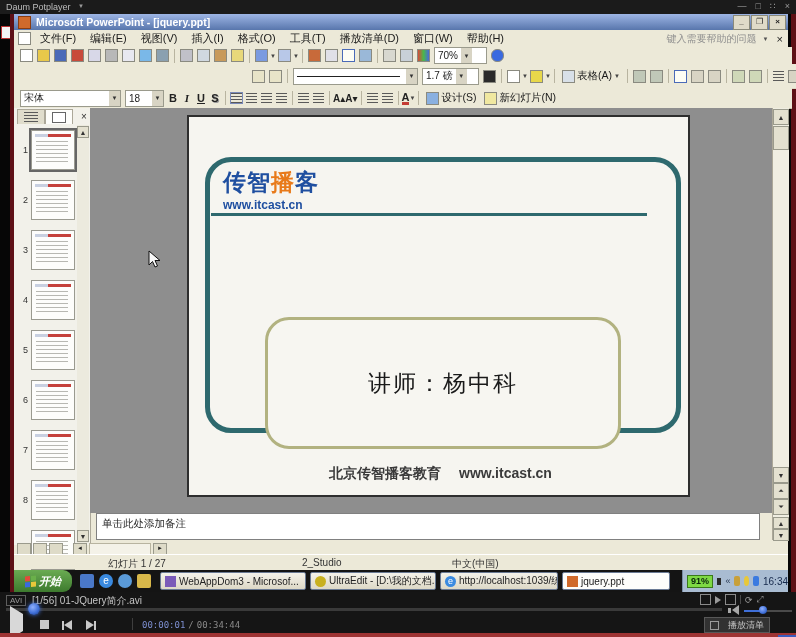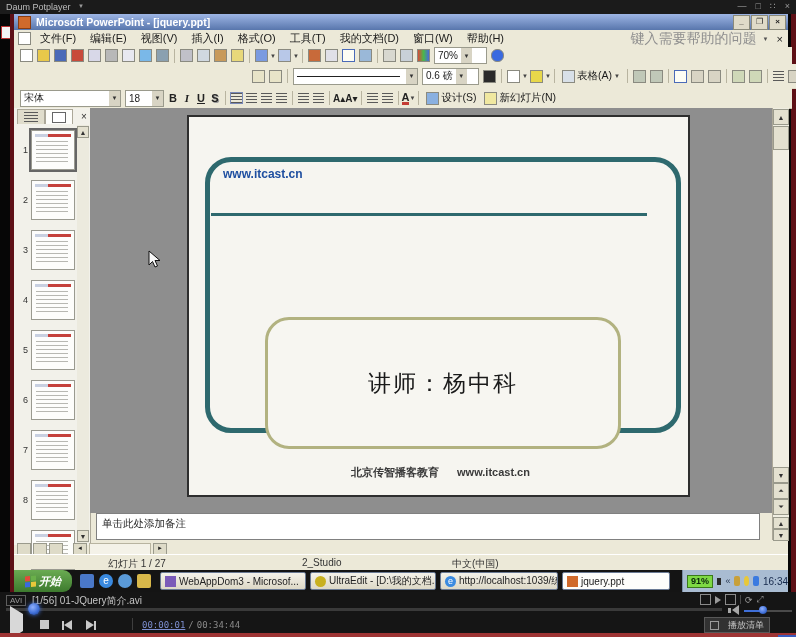--- a/index.html
+++ b/index.html
@@ -17,21 +17,21 @@
   .pot-file{left:32px;top:594px;color:#c4c4c4;font-size:10px;}
   .seek-track{left:6px;top:608px;width:716px;height:3px;background:#3a3a3a;}
   .seek-knob{left:28px;top:603px;width:12px;height:12px;border-radius:50%;background:radial-gradient(circle at 40% 35%,#8fb0ff,#3f6fd8 55%,#16326e);box-shadow:0 0 4px #3f6fd8;}
   .tri-r{width:0;height:0;border-left:13px solid #d8d8d8;border-top:8px solid transparent;border-bottom:8px solid transparent;}
   .sq-stop{width:9px;height:9px;background:#c8c8c8;}
   .bar-v{width:2px;height:9px;background:#c8c8c8;}
   .tri-l-s{width:0;height:0;border-right:8px solid #c8c8c8;border-top:5px solid transparent;border-bottom:5px solid transparent;}
   .tri-r-s{width:0;height:0;border-left:8px solid #c8c8c8;border-top:5px solid transparent;border-bottom:5px solid transparent;}
   .tri-u-s{width:0;height:0;border-bottom:7px solid #c8c8c8;border-left:6px solid transparent;border-right:6px solid transparent;}
   .bar-h{width:12px;height:2px;background:#c8c8c8;margin-top:2px;}
-  .time-cur{color:#7d8fd0;font-family:"DejaVu Sans Mono",monospace;font-size:9px;text-decoration:underline;}
+  .time-cur{color:#7d8fd0;font-family:"DejaVu Sans Mono",monospace;font-size:9px;}
   .time-tot{color:#8a8a8a;font-family:"DejaVu Sans Mono",monospace;font-size:9px;}
   .pl-btn{left:704px;top:617px;width:64px;height:14px;background:#323232;border:1px solid #585858;color:#c2c2c2;font-size:9px;display:flex;align-items:center;justify-content:center;gap:9px;}
   .mini-ic{width:9px;height:9px;border:1px solid #8a8a8a;display:inline-block;}
   .vol-track{left:744px;top:610px;width:48px;height:2px;background:#4a4a4a;}
   .vol-fill{left:744px;top:610px;width:18px;height:2px;background:#3f6fd8;}
   .vol-knob{left:759px;top:606px;width:8px;height:8px;border-radius:50%;background:radial-gradient(circle at 40% 35%,#8fb0ff,#3f6fd8 60%,#16326e);}
   .spk{width:0;height:0;border-right:7px solid #a8a8a8;border-top:5px solid transparent;border-bottom:5px solid transparent;}
   .spk-bar{width:3px;height:5px;background:#a8a8a8;}
 
   
@@ -43,21 +43,21 @@
   .blue-b{left:778px;top:635px;width:18px;height:2px;background:#3a5cc0;}
   .desk-ic{left:1px;top:26px;width:8px;height:11px;background:#f2f2f2;border:1px solid #b83030;}
 
   
   .ppt{left:14px;top:14px;width:774px;height:556px;background:#ece9d8;font-size:11px;color:#222;}
   .ppt-title{left:0;top:0;width:774px;height:16px;background:linear-gradient(#9db5e4,#5876ac);color:#fff;font-weight:bold;font-size:10.5px;display:flex;align-items:center;}
   .ppt-appic{width:11px;height:11px;background:#d06a2c;border:1px solid #8a3c10;margin:0 5px 0 4px;}
   .tb-btn{width:15px;height:13px;background:#dfdbc8;border:1px solid #8a8a7a;font-size:8px;line-height:11px;text-align:center;color:#222;margin-left:1px;}
   .menubar{left:0;top:16px;width:774px;height:17px;background:#ece9d8;display:flex;align-items:center;border-bottom:1px solid #e0dcc8;}
   .menu-item{padding:1px 7px;font-size:11px;color:#1a1a1a;}
-  .help-box{color:#8f8f8f;font-size:14px;}
+  .help-box{color:#8f8f8f;font-size:10px;}
   .toolbar{background:#ece9d8;display:flex;align-items:center;}
   .tb1{left:0;top:33px;width:774px;height:17px;border-bottom:1px solid #ddd8c4;padding-left:4px;}
   .tb2{left:0;top:50px;width:774px;height:24px;padding-left:236px;border-bottom:1px solid #ddd8c4;}
   .tb3{left:0;top:74px;width:774px;height:20px;padding-left:4px;border-bottom:1px solid #c8c4b0;}
   .tb{display:inline-block;width:11px;height:11px;border:1px solid #8a8a80;margin:0 2px;background:#d8d5c6;}
   .sep{display:inline-block;width:1px;height:14px;background:#b8b4a0;margin:0 3px;}
   .dd{background:#fff;border:1px solid #9a9a8c;height:15px;display:inline-flex;align-items:center;font-size:10px;padding-left:3px;margin:0 2px;}
   .da{width:11px;height:100%;background:#d8d4c4;display:flex;align-items:center;justify-content:center;font-size:6px;color:#333;margin-left:3px;}
   .fmt-letter{font-weight:bold;font-size:11px;width:14px;text-align:center;display:inline-block;}
   .lines-ic{display:inline-block;width:11px;height:10px;margin:0 2px;background:repeating-linear-gradient(#5a5a5a 0 1px,transparent 1px 3px);}
@@ -83,21 +83,21 @@
   
   .slide{left:173px;top:101px;width:503px;height:382px;background:#f6f5f0;border:2px solid #2e2e2e;box-sizing:border-box;}
   .teal-box{left:16px;top:40px;width:466px;height:266px;border:5px solid #2e696e;border-radius:26px;}
   .logo-line1{font-size:23px;font-weight:bold;letter-spacing:1px;}
   .logo-url{font-size:12px;font-weight:bold;color:#1f4fa0;}
   .slogan{color:#d81818;font-size:20px;font-weight:bold;white-space:nowrap;}
   .divider{left:22px;top:96px;width:436px;height:3px;background:#2e696e;}
   .slide-title{left:0;top:118px;width:503px;text-align:center;font-family:"DejaVu Sans Mono","Liberation Mono",monospace;font-size:33px;font-weight:bold;color:#141414;letter-spacing:2px;}
   .olive-box{left:76px;top:200px;width:350px;height:126px;border:3px solid #b2b280;border-radius:24px;background:#f7f6f1;display:flex;align-items:center;justify-content:center;}
   .presenter{font-family:"DejaVu Serif","Liberation Serif",serif;font-size:23px;color:#1a1a1a;letter-spacing:2px;}
-  .slide-footer{left:0;top:348px;width:503px;text-align:center;font-size:11px;font-weight:bold;color:#3a3a3a;}
+  .slide-footer{left:0;top:348px;width:503px;text-align:center;font-size:14px;font-weight:bold;color:#3a3a3a;}
 
   
   .taskbar{left:14px;top:570px;width:774px;height:22px;background:linear-gradient(#91a6c2,#73880a0) #8498b4;}
   .start-btn{left:14px;top:570px;width:58px;height:22px;background:linear-gradient(#6aab52,#3d7a2e);border-radius:0 9px 9px 0;color:#fff;font-weight:bold;font-size:11px;display:flex;align-items:center;justify-content:center;gap:3px;font-style:italic;}
   .winflag{width:11px;height:11px;display:grid;grid-template-columns:5px 5px;grid-template-rows:5px 5px;gap:1px;transform:skewY(-4deg);}
   .winflag i{display:block;}
   .ql{width:14px;height:14px;display:inline-block;}
   .task-btn{position:absolute;top:572px;height:18px;background:linear-gradient(#f4f2ea,#ddd8c6);border:1px solid #6a7a94;border-radius:2px;font-size:10px;color:#222;display:flex;align-items:center;gap:3px;padding:0 4px;box-sizing:border-box;white-space:nowrap;overflow:hidden;}
   .task-btn.active{background:#fdfdfb;}
   .task-ic{width:11px;height:11px;flex:0 0 auto;}
@@ -143,21 +143,21 @@
     </div>
 
     <div class="abs menubar">
       <span class="tb" style="margin-left:4px;background:#fff;"></span>
       <span class="menu-item">文件(F)</span>
       <span class="menu-item">编辑(E)</span>
       <span class="menu-item">视图(V)</span>
       <span class="menu-item">插入(I)</span>
       <span class="menu-item">格式(O)</span>
       <span class="menu-item">工具(T)</span>
-      <span class="menu-item">我的文档(D)</span>
+      <span class="menu-item">播放清单(D)</span>
       <span class="menu-item">窗口(W)</span>
       <span class="menu-item">帮助(H)</span>
       <span class="help-box" style="margin-left:auto;">键入需要帮助的问题</span>
       <span style="font-size:6px;color:#555;margin:0 8px 0 6px;">▼</span>
       <span style="font-size:11px;color:#222;margin-right:5px;">×</span>
     </div>
 
     <div class="abs toolbar tb1">
       <span class="tb" style="background:#fff;"></span>
       <span class="tb" style="background:#e8c84a;"></span>
@@ -196,21 +196,21 @@
 
     <div class="abs toolbar tb2">
       <span class="tb" style="background:#e8e4c8;"></span>
       <span class="tb" style="background:#e8e4c8;"></span>
       <span class="sep"></span>
       <span class="dd" style="width:120px;">
           <span style="flex:1;height:1px;background:#222;margin-right:3px;"></span>
           <span class="da">▼</span>
         </span>
       <span class="dd" style="width:52px;">
-          <span>0.6 磅</span>
+          <span>1.7 磅</span>
           <span class="da">▼</span>
         </span>
       <span class="tb" style="background:#2a2a2a;"></span>
       <span class="sep"></span>
       <span class="tb" style="background:#fff;"></span>
         <span style="font-size:6px;color:#444;">▼</span>
       <span class="tb" style="background:#e8d84a;"></span>
         <span style="font-size:6px;color:#444;">▼</span>
       <span class="sep"></span>
       <span class="txt-btn">
@@ -325,20 +325,21 @@
           <span class="thumb-num">9</span>
           <span class="mini"></span>
         </div>
     </div>
 
     <div class="abs editor"></div>
 
     <div class="abs slide">
       <div class="abs teal-box"></div>
       <div class="abs" style="left:34px;top:50px;">
+        <div class="logo-line1"><span style="color:#1f4fa0;">传智</span><span style="color:#e87a1a;">播</span><span style="color:#1f4fa0;">客</span></div>
         <div class="logo-url">www.itcast.cn</div>
       </div>
       <div class="abs divider"></div>
       <div class="abs olive-box">
         <span class="presenter">讲师：杨中科</span>
       </div>
       <div class="abs slide-footer">
         <span>北京传智播客教育</span><span style="display:inline-block;width:18px;"></span><span>www.itcast.cn</span>
       </div>
     </div>

